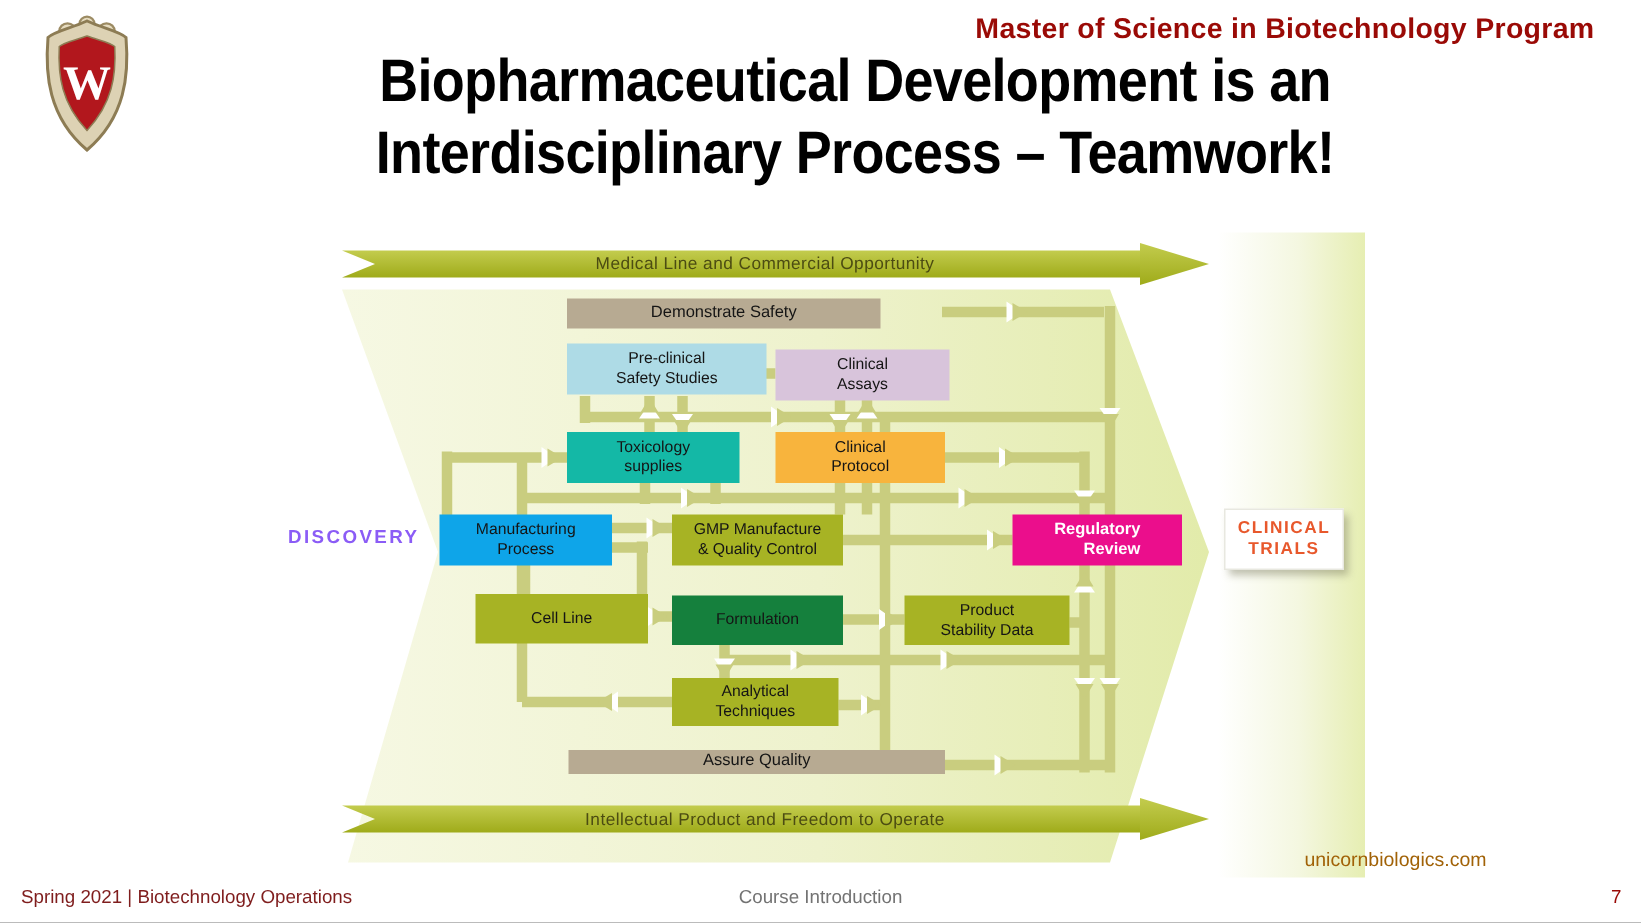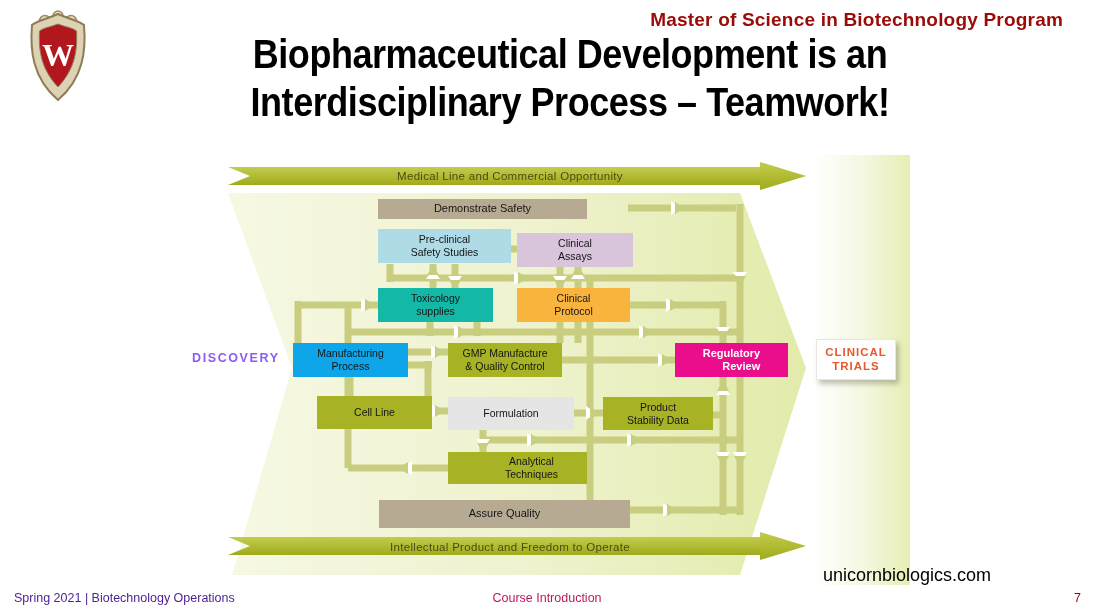--- a/index.html
+++ b/index.html
@@ -34,25 +34,25 @@
   .arrow-label{
     position:absolute; left:240px; width:540px; height:19px;
     display:flex; align-items:center; justify-content:center;
     font-size:11.5px; color:#4c4c12; letter-spacing:0.3px;
   }
   .discovery{
     position:absolute; left:192px; top:351px; width:98px; text-align:left;
     font-size:12.5px; font-weight:bold; letter-spacing:1.6px; color:#8b5cf6;
   }
   .watermark{
-    position:absolute; top:565px; right:103px; font-size:18px; color:#000000;
+    position:absolute; top:565px; right:103px; font-size:13px; color:#a16207;
   }
   
-  .footer-left{position:absolute; top:591px; left:14px; font-size:12.5px; color:#4c1d95;}
-  .footer-center{position:absolute; top:591px; left:0; right:0; text-align:center; font-size:12.5px; color:#be185d;}
+  .footer-left{position:absolute; top:591px; left:14px; font-size:12.5px; color:#7f1d1d;}
+  .footer-center{position:absolute; top:591px; left:0; right:0; text-align:center; font-size:12.5px; color:#737373;}
   .footer-page{position:absolute; top:591px; right:13px; font-size:12.5px; color:#9a0a06;}
   svg{display:block;}
   .diagram-svg{position:absolute; left:0; top:0;}
 </style>
 </head>
 <body>
 
 <div class="slide">
 
   <svg class="diagram-svg" width="1094" height="615" viewBox="0 0 1094 615">
@@ -182,29 +182,29 @@
 &amp; Quality Control</div>
 
   <div class="dbox magenta" style="left: 675px; top: 343px; width: 113px; height: 34px; background-color: rgb(235, 14, 140);">Regulatory
 Review</div>
 
   <div class="dbox trials" style="left:816px;top:339px;width:78px;height:39px">CLINICAL
 TRIALS</div>
 
   <div class="dbox" style="left: 293px; top: 396px; width: 115px; height: 33px; background-color: rgb(167, 179, 36); margin-left: 24px;">Cell Line</div>
 
-  <div class="dbox" style="left: 448px; top: 397px; width: 126px; height: 33px; background-color: #e5e5e5;">Formulation</div>
+  <div class="dbox" style="left: 448px; top: 397px; width: 114px; height: 33px; background-color: #15803d;">Formulation</div>
 
   <div class="dbox" style="left: 603px; top: 397px; width: 110px; height: 33px; background-color: rgb(167, 179, 36); text-align: center;">Product
 Stability Data</div>
 
-  <div class="dbox" style="left: 448px; top: 452px; width: 111px; height: 32px; background-color: rgb(167, 179, 36); padding-left: 28px;">Analytical
+  <div class="dbox" style="left: 448px; top: 452px; width: 111px; height: 32px; background-color: rgb(167, 179, 36);">Analytical
 Techniques</div>
 
-  <div class="dbox tan" style="left: 379px; top: 500px; width: 251px; height: 28px; background-color: rgb(183, 170, 146);">Assure Quality</div>
+  <div class="dbox tan" style="left: 379px; top: 500px; width: 251px; height: 16px; background-color: rgb(183, 170, 146);">Assure Quality</div>
 
   <svg class="crest" width="64" height="94" viewBox="0 0 64 94">
     <circle cx="32" cy="8" r="5" fill="#e6dcc0" stroke="#9c8b63" stroke-width="1.5"></circle>
     <circle cx="19" cy="13" r="5.5" fill="#e6dcc0" stroke="#9c8b63" stroke-width="1.5"></circle>
     <circle cx="45" cy="13" r="5.5" fill="#e6dcc0" stroke="#9c8b63" stroke-width="1.5"></circle>
     <path d="M32,6 C21,11 10,13 6,17 C4,41 6,70 32,92 C58,70 60,41 58,17 C54,13 43,11 32,6 Z" fill="#ddd2b4" stroke="#8d7c54" stroke-width="2"></path>
     <path d="M32,16 C24,19 17,20 13.5,23 C12.5,42 15,61 32,79 C49,61 51.5,42 50.5,23 C47,20 40,19 32,16 Z" fill="#b2171d" stroke="#8d7c54" stroke-width="1"></path>
     <text x="32" y="58" text-anchor="middle" font-family="Liberation Serif, serif" font-size="32" font-weight="bold" fill="#ffffff">W</text>
   </svg>
 

